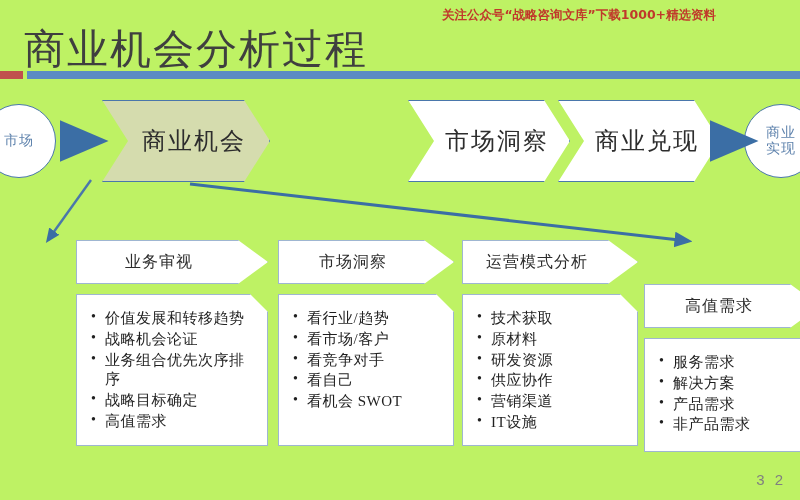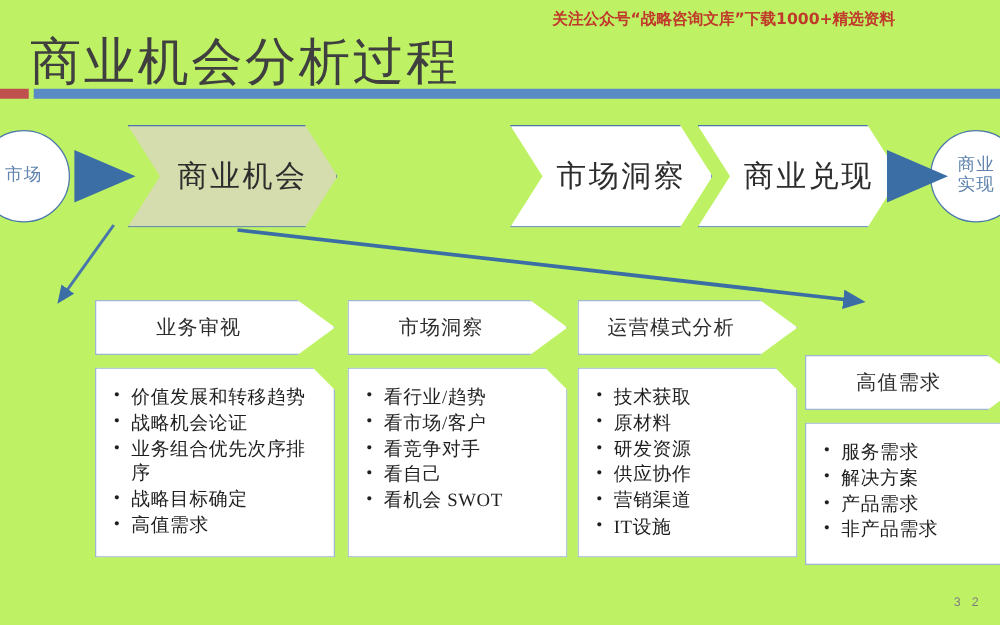--- a/index.html
+++ b/index.html
@@ -144,21 +144,21 @@
     left: -14px;
     top: -1px;
     font-size: 14px;
     color: #1f1f1f;
   }
 
   #page-number {
     position: absolute;
     right: 14px;
     bottom: 12px;
-    font-size: 10px;
+    font-size: 15px;
     color: #808080;
     letter-spacing: 3px;
     font-family: "Liberation Sans", sans-serif;
   }
 
   #connectors { position: absolute; left: 0; top: 0; width: 800px; height: 500px; pointer-events: none; }
 </style>
 </head>
 <body>
 

